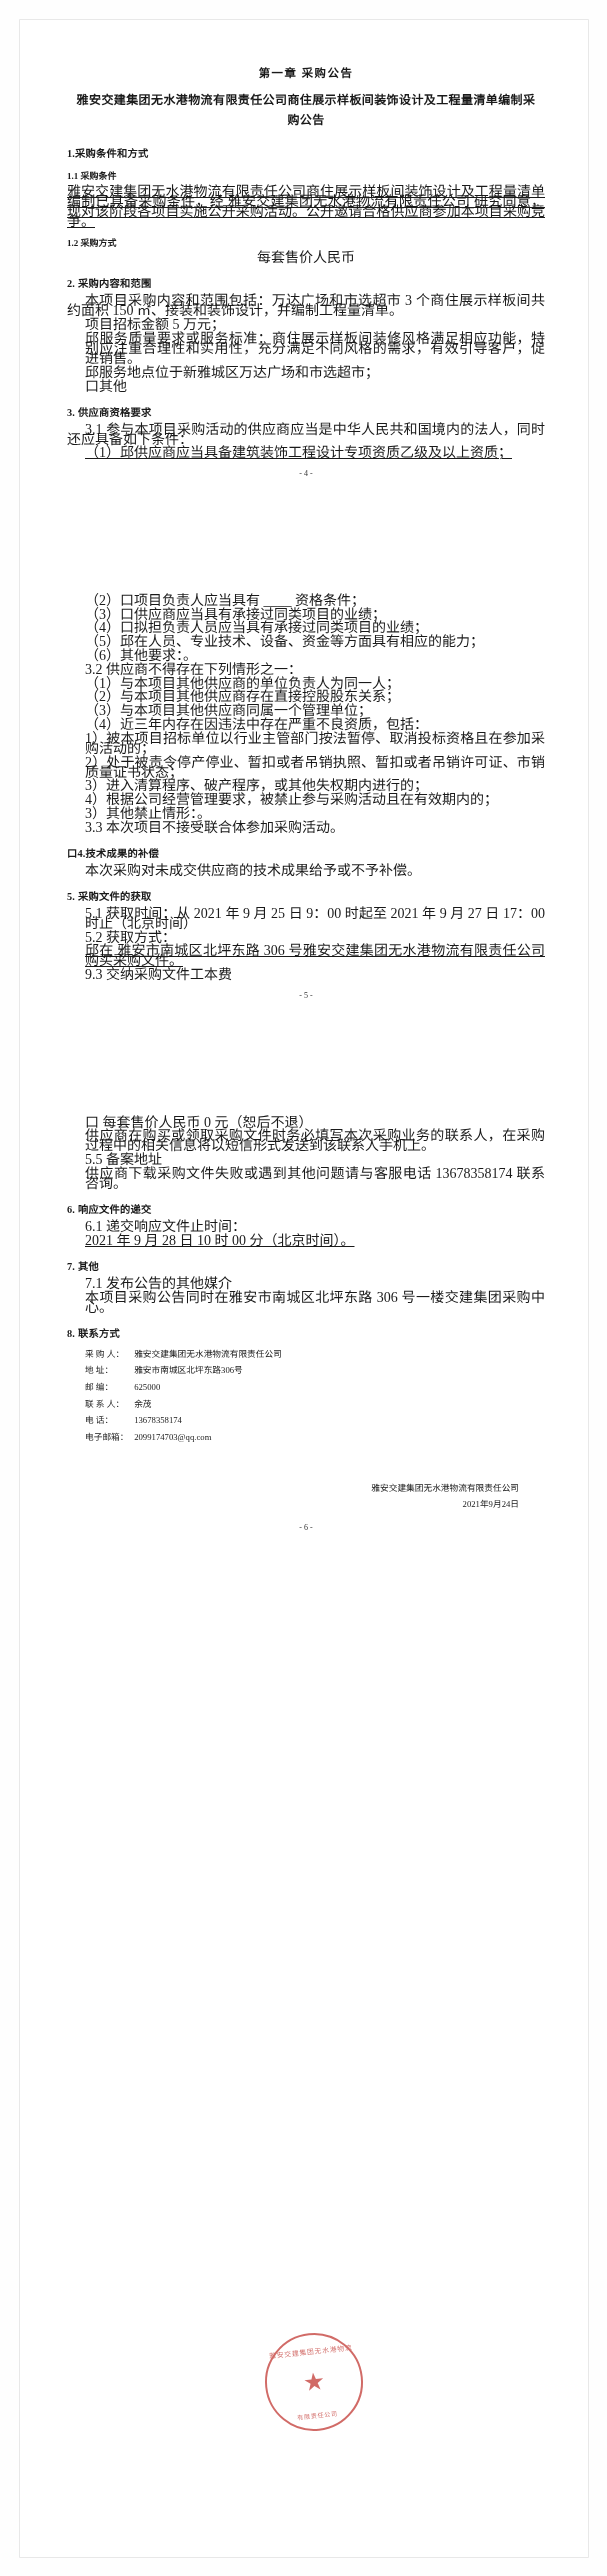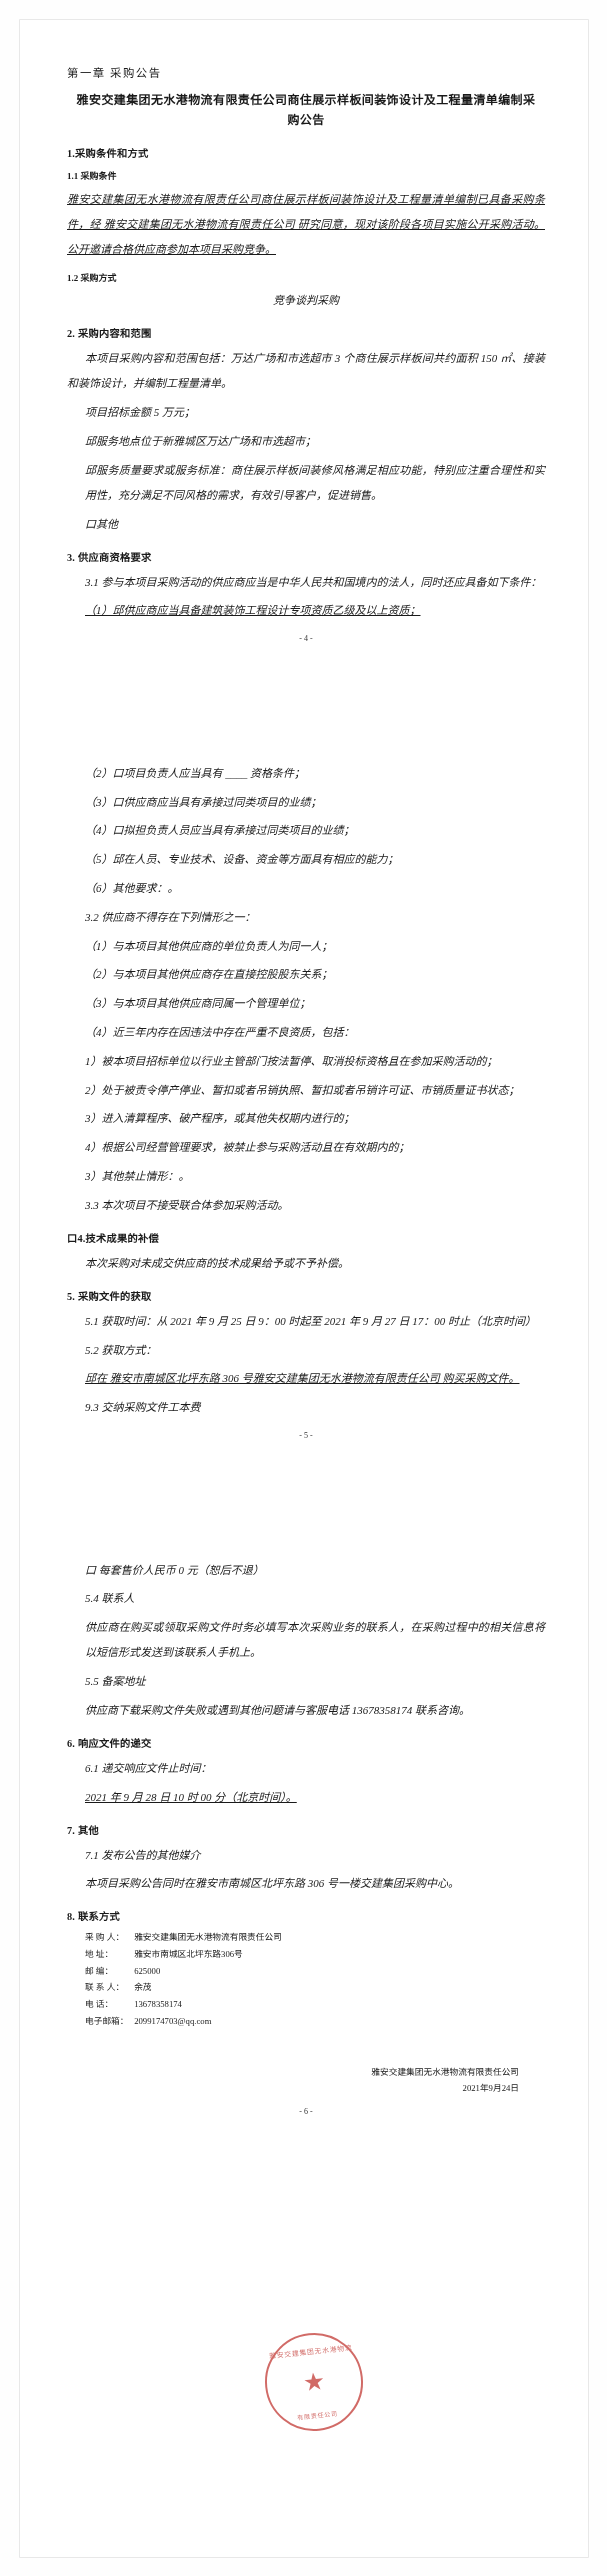--- a/index.html
+++ b/index.html
@@ -28,22 +28,23 @@
     background: #ffffff;
     box-shadow: 0 0 0 0.8px #e3e3e3;
   }
   .content {
     position: absolute;
     left: 47px;
     top: 30px;
     width: 478px;
   }
   .chapter-title {
+    text-align: center;
     font-size: 11.4px;
-    font-weight: normal;
+    font-weight: bold;
     letter-spacing: 1.5px;
     margin: 13.7px 0 10.6px 0;
   }
   .doc-title {
     text-align: center;
     font-size: 12px;
     font-weight: bold;
     line-height: 20px;
     letter-spacing: 0.4px;
     margin: 8px 9px 15px 9px;
@@ -53,26 +54,25 @@
     font-weight: bold;
     margin: 12px 0 6px 0;
     letter-spacing: 0.2px;
   }
   h3.sub {
     font-size: 9px;
     font-weight: bold;
     margin: 9px 0 4.6px 0;
   }
   p.para {
-    font-size: 11px;
-    line-height: 25px;
+    font-size: 14px;
+    line-height: 10px;
     margin: 3.8px 0;
     text-align: justify;
     text-indent: 0;
-    font-style: italic;
   }
   p.indent {
     text-indent: 18px;
   }
   p.indent2 {
     padding-left: 18px;
   }
   p.center {
     text-align: center;
   }
@@ -152,27 +152,27 @@
   <div class="sheet">
     <div class="content">
 
       <div class="chapter-title">第一章  采购公告</div>
       <div class="doc-title">雅安交建集团无水港物流有限责任公司商住展示样板间装饰设计及工程量清单编制采购公告</div>
 
       <h2 class="sec">1.采购条件和方式</h2>
       <h3 class="sub">1.1 采购条件</h3>
       <p class="para u">雅安交建集团无水港物流有限责任公司商住展示样板间装饰设计及工程量清单编制已具备采购条件，经 雅安交建集团无水港物流有限责任公司 研究同意，现对该阶段各项目实施公开采购活动。公开邀请合格供应商参加本项目采购竞争。</p>
       <h3 class="sub">1.2 采购方式</h3>
-      <p class="para center">竞争谈判采购</p>
+      <p class="para center">每套售价人民币</p>
 
       <h2 class="sec">2. 采购内容和范围</h2>
       <p class="para indent">本项目采购内容和范围包括：万达广场和市选超市 3 个商住展示样板间共约面积 150 ㎡、接装和装饰设计，并编制工程量清单。</p>
       <p class="para indent2">项目招标金额 5 万元；</p>
+      <p class="para indent2">邱服务质量要求或服务标准：商住展示样板间装修风格满足相应功能，特别应注重合理性和实用性，充分满足不同风格的需求，有效引导客户，促进销售。</p>
       <p class="para indent2">邱服务地点位于新雅城区万达广场和市选超市；</p>
-      <p class="para indent2">邱服务质量要求或服务标准：商住展示样板间装修风格满足相应功能，特别应注重合理性和实用性，充分满足不同风格的需求，有效引导客户，促进销售。</p>
       <p class="para indent2">口其他</p>
 
       <h2 class="sec">3. 供应商资格要求</h2>
       <p class="para indent">3.1 参与本项目采购活动的供应商应当是中华人民共和国境内的法人，同时还应具备如下条件：</p>
       <p class="para indent2 u">（1）邱供应商应当具备建筑装饰工程设计专项资质乙级及以上资质；</p>
 
       <div class="pagenum">- 4 -</div>
 
       <div class="spacer-lg"></div>
 
@@ -200,21 +200,20 @@
       <p class="para indent2">5.1 获取时间：从 2021 年 9 月 25 日 9：00 时起至 2021 年 9 月 27 日 17：00 时止（北京时间）</p>
       <p class="para indent2">5.2 获取方式：</p>
       <p class="para indent2 u">邱在 雅安市南城区北坪东路 306 号雅安交建集团无水港物流有限责任公司 购买采购文件。</p>
       <p class="para indent2">9.3 交纳采购文件工本费</p>
 
       <div class="pagenum">- 5 -</div>
 
       <div class="spacer-lg"></div>
 
       <p class="para indent2">口 每套售价人民币 0 元（恕后不退）</p>
-      <p class="para indent2">5.4 联系人</p>
       <p class="para indent2">供应商在购买或领取采购文件时务必填写本次采购业务的联系人，在采购过程中的相关信息将以短信形式发送到该联系人手机上。</p>
       <p class="para indent2">5.5 备案地址</p>
       <p class="para indent2">供应商下载采购文件失败或遇到其他问题请与客服电话 13678358174 联系咨询。</p>
 
       <h2 class="sec">6. 响应文件的递交</h2>
       <p class="para indent2">6.1 递交响应文件止时间：</p>
       <p class="para indent2 u">2021 年 9 月 28 日 10 时 00 分（北京时间）。</p>
 
       <h2 class="sec">7. 其他</h2>
       <p class="para indent2">7.1 发布公告的其他媒介</p>

